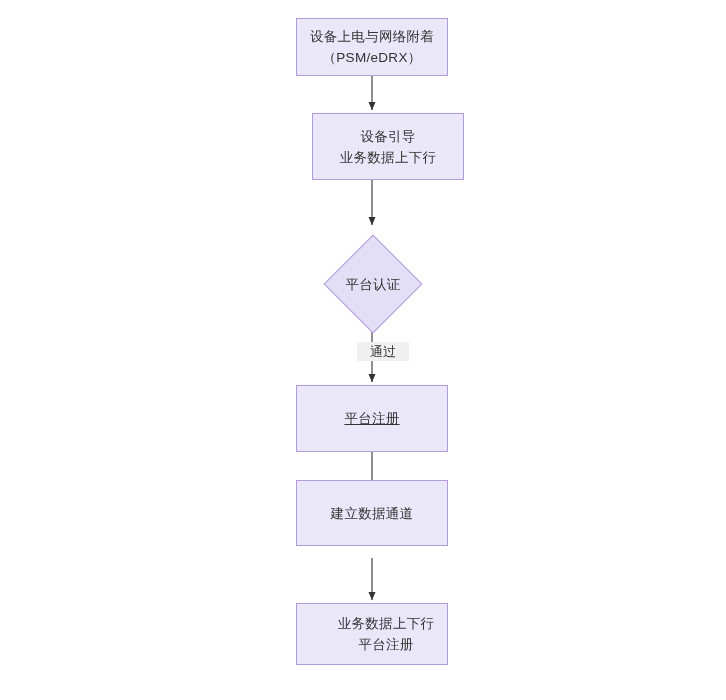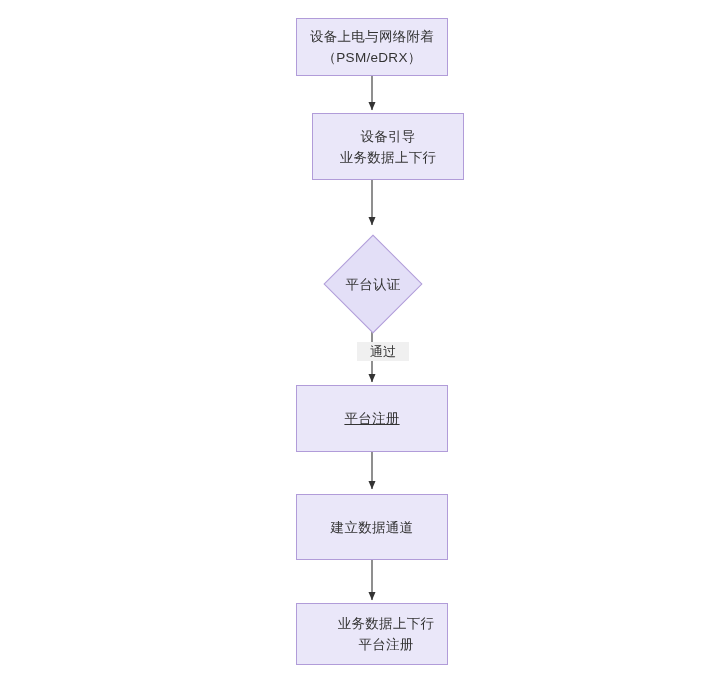--- a/index.html
+++ b/index.html
@@ -114,21 +114,21 @@
     <div class="node-diamond" style="left:16px; top:13px; width:70px; height:70px;"></div>
     <span class="diamond-label">平台认证</span>
   </div>
 
   <span class="edge-label" style="left:357px; top:342px;">通过</span>
 
   <div class="node" style="left:296px; top:385px; width:152px; height:67px;text-decoration:underline;">
     <span class="node-line">平台注册</span>
   </div>
 
-  <div class="node" style="left:296px; top:494px; width:152px; height:66px;">
+  <div class="node" style="left:296px; top:480px; width:152px; height:66px;">
     <span class="node-line">建立数据通道</span>
   </div>
 
   <div class="node" style="left:296px; top:603px; width:152px; height:62px;padding-left:28px;">
     <span class="node-line">业务数据上下行</span>
     <span class="node-line">平台注册</span>
   </div>
 
 </div>
 

